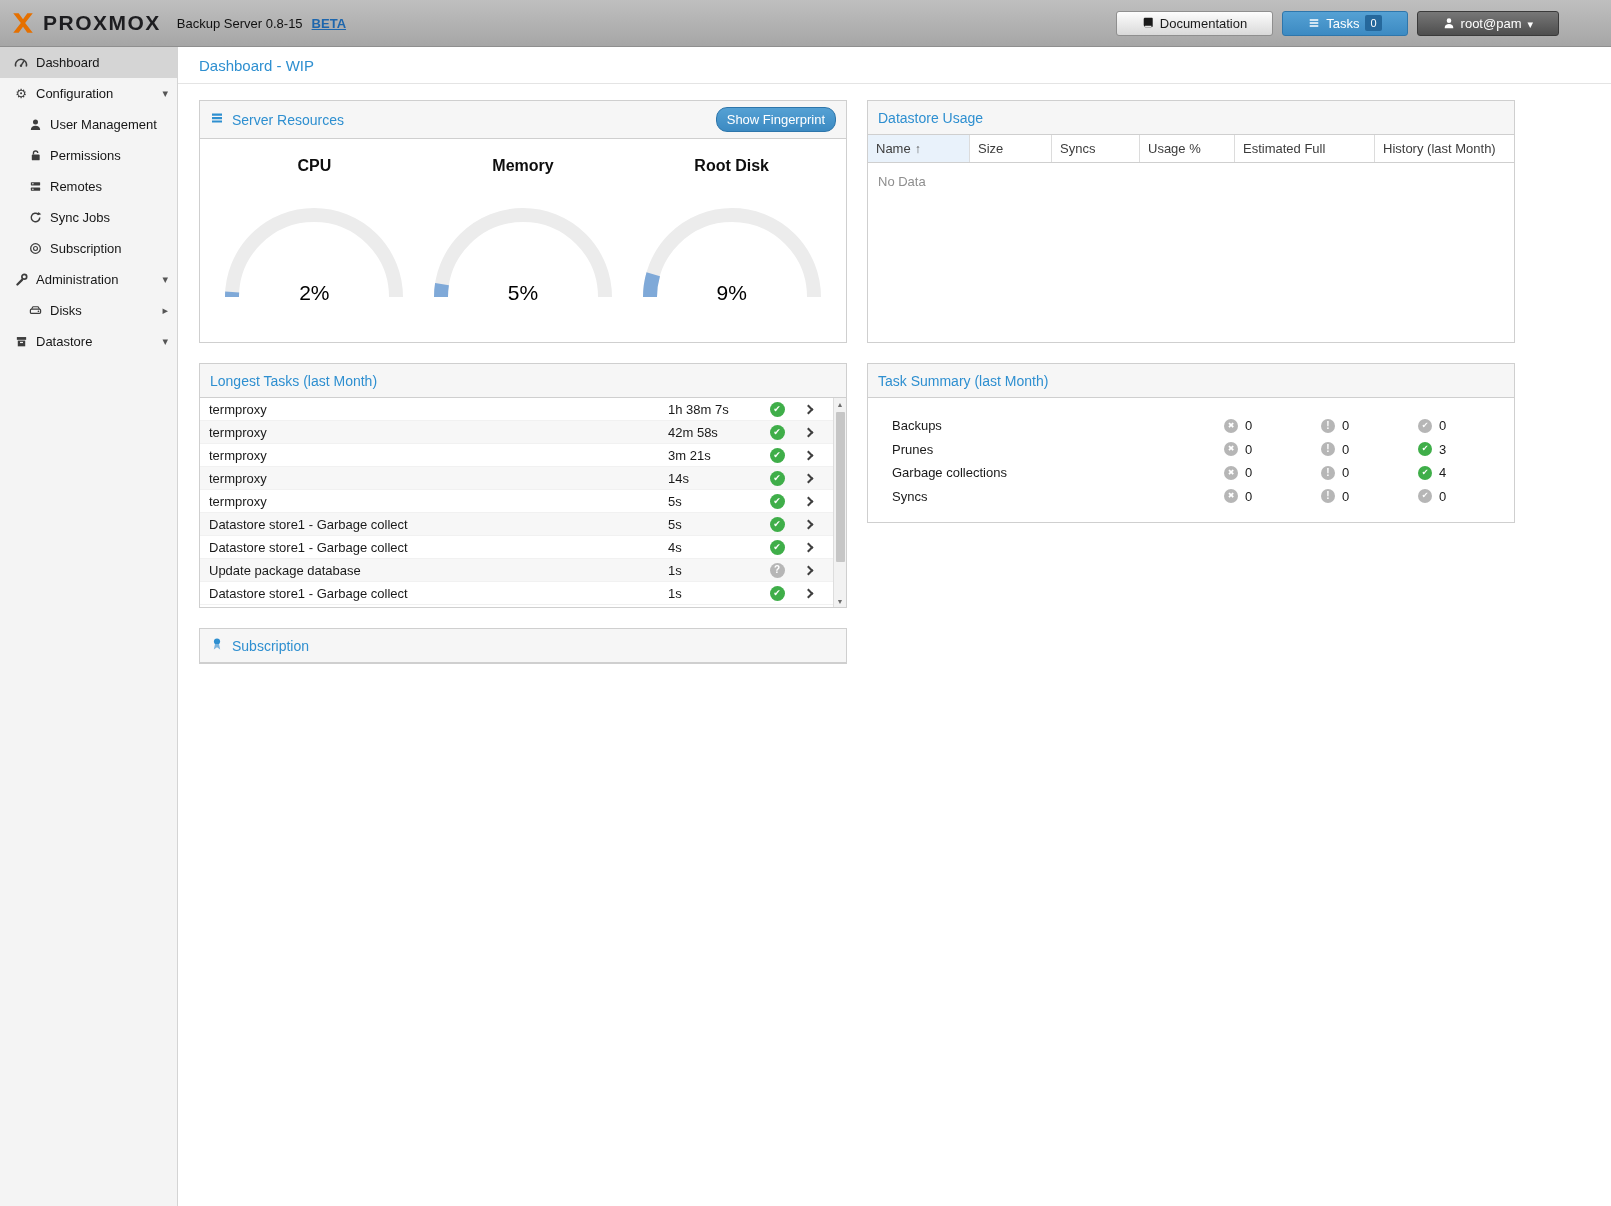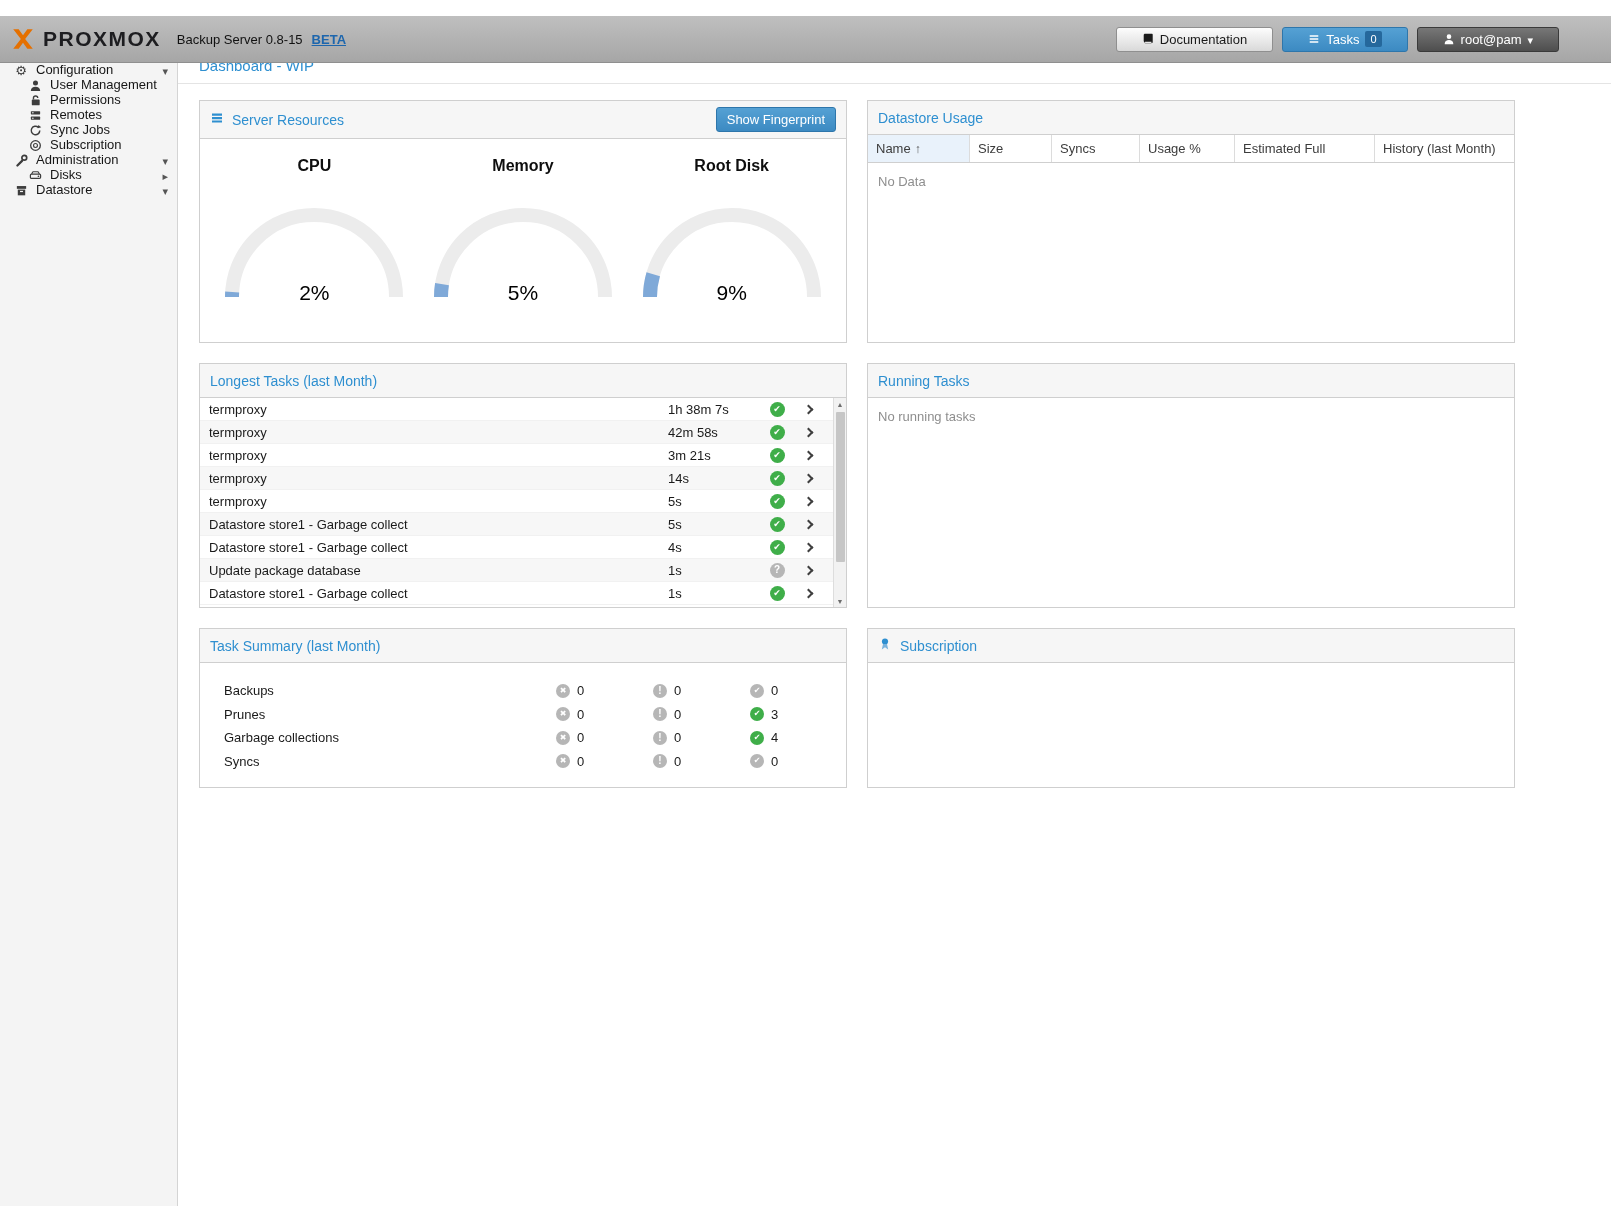--- a/index.html
+++ b/index.html
@@ -6,39 +6,39 @@
     --accent:#2e8fd0;
     --btn-blue-top:#55a1d4; --btn-blue-bot:#3c8ac2; --btn-blue-border:#2e76ab;
     --ok-green:#3fae49; --neutral-gray:#b6b6b6; --error-red:#df403b;
     --panel-border:#cfcfcf;
   }
   *{box-sizing:border-box;margin:0;padding:0}
   html,body{min-width:1611px;background:#fff}
   body{font-family:"Liberation Sans","DejaVu Sans",sans-serif;font-size:13px;color:#1a1a1a}
 
   
-  .topbar{position:fixed;top:16px;left:0;right:0;height:47px;z-index:20;
+  .topbar{position:fixed;top:0;left:0;right:0;height:47px;z-index:20;
     background:linear-gradient(180deg,#bfbfbf,#a6a6a6);border-bottom:1px solid #8f8f8f;
     display:flex;align-items:center;padding-left:10px}
   .brand{display:flex;align-items:center;gap:7px}
   .brand-text{font-size:21px;font-weight:700;letter-spacing:1.5px;color:#1d1d20}
   .product{margin-left:16px;color:#111}
   .beta{margin-left:9px;font-weight:700;color:#1d66ad;text-decoration:underline;cursor:pointer}
   .topbar-right{margin-left:auto;display:flex;align-items:center;gap:9px;padding-right:52px}
   .tb-btn{display:inline-flex;align-items:center;gap:6px;height:25px;padding:0 25px;border-radius:3px;
     font-size:13px;cursor:pointer;border:1px solid transparent;font-family:inherit}
   .tb-btn.light{background:linear-gradient(#fdfdfd,#d9d9d9);border-color:#8f8f8f;color:#1a1a1a}
   .tb-btn.blue{background:linear-gradient(var(--btn-blue-top),var(--btn-blue-bot));border-color:var(--btn-blue-border);color:#fff}
   .tb-btn.dark{background:linear-gradient(#777,#4e4e4e);border-color:#3a3a3a;color:#fff}
   .badge{background:#25689c;color:#fff;font-size:11px;padding:1px 5px;border-radius:2px;line-height:1.3}
   .caret-glyph::after{content:"▾";font-size:11px}
 
   
   .sidebar{position:fixed;top:47px;left:0;bottom:0;width:178px;background:#f4f4f4;border-right:1px solid #d4d4d4;z-index:10}
-  .nav-item{display:flex;align-items:flex-end;height:15px;padding-left:12px;cursor:pointer;color:#161616}
+  .nav-item{display:flex;align-items:center;height:31px;padding-left:12px;cursor:pointer;color:#161616}
   .nav-item.lvl1{padding-left:26px}
   .nav-item.selected{background:#d5d5d5}
   .nav-icon{width:18px;display:inline-flex;justify-content:center;align-items:center;margin-right:6px;color:#3d3d3d}
   .nav-caret{margin-left:auto;margin-right:9px;color:#555;font-size:11px;line-height:1}
   .nav-caret[data-caret="down"]::after{content:"▾"}
   .nav-caret[data-caret="right"]::after{content:"▸"}
   .glyph-icon{font-size:13px;line-height:1}
 
   
   .main{margin-left:178px;padding-top:47px;min-height:1206px}
@@ -46,21 +46,21 @@
   .page-title{color:var(--accent);font-size:15px}
   .content{padding:16px 0 40px 21px;display:grid;grid-template-columns:648px 648px;gap:20px;align-items:stretch}
 
   .panel{border:1px solid var(--panel-border);background:#fff;display:flex;flex-direction:column}
   .panel-sr{height:243px}.panel-lt{height:245px}.panel-ts{height:160px}
   .p-head{display:flex;align-items:center;gap:8px;background:#f6f6f6;border-bottom:1px solid var(--panel-border);
     padding:0 10px;min-height:34px}
   .p-head.tall{min-height:38px}
   .p-title{color:var(--accent);font-size:14px}
   .btn-blue{margin-left:auto;background:linear-gradient(var(--btn-blue-top),var(--btn-blue-bot));
-    border:1px solid var(--btn-blue-border);color:#fff;font-size:13px;padding:4px 10px;border-radius:3px;cursor:pointer;font-family:inherit}
+    border:1px solid var(--btn-blue-border);color:#fff;font-size:13px;padding:4px 10px;border-radius:11px;cursor:pointer;font-family:inherit}
 
   
   .gauges{display:flex;padding:18px 10px 0}
   .gauge-col{flex:1;text-align:center}
   .gauge-label{font-size:16px;font-weight:700;color:#0e0e0e}
   .gauge{position:relative;width:182px;height:100px;margin:30px auto 0}
   .gauge-svg{width:182px;height:100px;display:block}
   .gauge-bg{fill:none;stroke:#ececec;stroke-width:14}
   .gauge-fill{fill:none;stroke:#7fa9d8;stroke-width:14}
   .gauge-text{position:absolute;left:0;right:0;bottom:0;font-size:21px;color:#000}
@@ -450,26 +450,20 @@
 
         <div class="scrollbar">
           <div class="sb-btn up"></div>
           <div class="sb-thumb"></div>
           <div class="sb-spacer"></div>
           <div class="sb-btn down"></div>
         </div>
       </div>
     </section>
 
-    <section class="panel">
-      <header class="p-head">
-        <span class="p-title">Running Tasks</span>
-      </header>
-      <div class="empty-text">No running tasks</div>
-    </section>
 
     <section class="panel panel-ts">
       <header class="p-head">
         <span class="p-title">Task Summary (last Month)</span>
       </header>
       <div class="ts-body">
 
         <div class="ts-row">
           <span class="ts-label">Backups</span>
           <span class="ts-cell">

